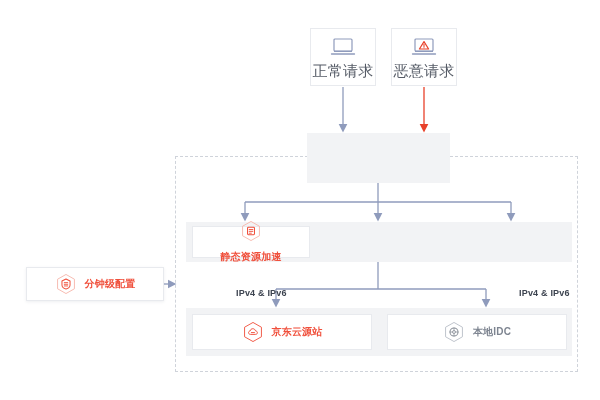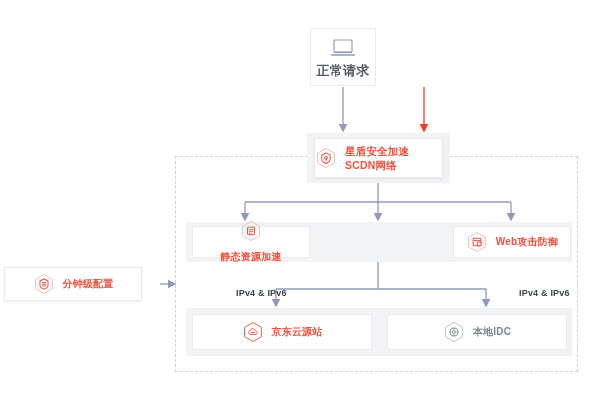--- a/index.html
+++ b/index.html
@@ -22,21 +22,21 @@
 
   
   .req-box{
     width:66px;height:58px;
     display:flex;flex-direction:column;
     align-items:center;justify-content:center;
     gap:6px;
     box-shadow:0 0 0 0 rgba(0,0,0,0);
   }
   .req-label{
-    font-size:13px;color:#555b66;letter-spacing:.3px;line-height:1;font-weight:bold;
+    font-size:15px;color:#555b66;letter-spacing:.3px;line-height:1;
   }
 
   
   .dashed-region{
     position:absolute;
     left:175px;top:156px;width:403px;height:216px;
     border:1px dashed #cfd3da;
     box-sizing:border-box;
     background:transparent;
   }
@@ -78,21 +78,21 @@
   
   .svc-panel{left:186px;top:222px;width:386px;height:40px;}
   .svc-node{top:226px;width:118px;height:32px;}
 
   
   .org-panel{left:186px;top:308px;width:386px;height:48px;}
   .org-node{top:314px;width:180px;height:36px;}
 
   
   .cfg-node{
-    left:4px;top:267px;width:138px;height:34px;
+    left:26px;top:267px;width:138px;height:34px;
     box-shadow:0 1px 3px rgba(90,100,120,.10);
   }
 
   
   .ipv-label{
     position:absolute;
     font-size:9px;font-weight:bold;color:#3d4450;letter-spacing:.2px;
     white-space:nowrap;
     padding-left:21px;
   }
@@ -142,54 +142,46 @@
 
   <div class="card req-box" style="left:310px;top:28px;">
     <svg class="laptop" viewBox="0 0 26 20">
       <rect x="4" y="2" width="18" height="12" rx="1" fill="#ffffff" stroke="#8f9bbc" stroke-width="1.2"></rect>
       <path d="M1.5,17 L24.5,17" stroke="#8f9bbc" stroke-width="1.3" stroke-linecap="round"></path>
       <path d="M4,14.4 L22,14.4" stroke="#8f9bbc" stroke-width="1.2"></path>
     </svg>
     <span class="req-label">正常请求</span>
   </div>
 
+  <div class="card req-box" style="left:391px;top:28px;">
+    <svg class="laptop" viewBox="0 0 26 20">
+      <rect x="4" y="2" width="18" height="12" rx="1" fill="#ffffff" stroke="#8f9bbc" stroke-width="1.2"></rect>
+      <path d="M1.5,17 L24.5,17" stroke="#8f9bbc" stroke-width="1.3" stroke-linecap="round"></path>
+      <path d="M4,14.4 L22,14.4" stroke="#8f9bbc" stroke-width="1.2"></path>
+      <path d="M13,4.6 L17.6,12 L8.4,12 z" fill="none" stroke="#e8412a" stroke-width="1.2" stroke-linejoin="round"></path>
+      <path d="M13,7.4 L13,9.6" stroke="#e8412a" stroke-width="1.1" stroke-linecap="round"></path>
+      <circle cx="13" cy="10.8" r="0.55" fill="#e8412a"></circle>
+    </svg>
+    <span class="req-label">恶意请求</span>
+  </div>
 
   <div class="panel scdn-panel"></div>
-  <div class="node scdn-node">
-    <svg class="hexwrap" viewBox="0 0 24 24">
-      <path d="M12,1.6 L21.2,6.8 L21.2,17.2 L12,22.4 L2.8,17.2 L2.8,6.8 z" fill="none" stroke="#f6b6ab" stroke-width="1"></path>
-      <path d="M12,6.4 L16.6,8.8 L16.6,13.2 C16.6,15.6 14.5,17.1 12,17.9 C9.5,17.1 7.4,15.6 7.4,13.2 L7.4,8.8 z" fill="none" stroke="#f0503c" stroke-width="1.1" stroke-linejoin="round"></path>
-      <circle cx="12" cy="11.9" r="1.7" fill="none" stroke="#f0503c" stroke-width="1"></circle>
-      <path d="M12,11.9 L12,15" stroke="#f0503c" stroke-width="1" stroke-linecap="round"></path>
-    </svg>
-    <span class="scdn-text">星盾安全加速
-SCDN网络</span>
-  </div>
 
   <div class="panel svc-panel"></div>
 
   <div class="node svc-node" style="left:192px;flex-direction:column;">
     <svg class="hexwrap" viewBox="0 0 24 24">
       <path d="M12,1.6 L21.2,6.8 L21.2,17.2 L12,22.4 L2.8,17.2 L2.8,6.8 z" fill="none" stroke="#f6b6ab" stroke-width="1"></path>
       <rect x="8.2" y="8" width="7.6" height="8" rx="1" fill="none" stroke="#f0503c" stroke-width="1.1"></rect>
       <path d="M10,10.4 L14,10.4 M10,12.4 L14,12.4 M10,14.4 L12.4,14.4" stroke="#f0503c" stroke-width="1" stroke-linecap="round"></path>
     </svg>
     <span class="node-label">静态资源加速</span>
   </div>
 
 
-  <div class="node svc-node" style="left:453px;">
-    <svg class="hexwrap" viewBox="0 0 24 24">
-      <path d="M12,1.6 L21.2,6.8 L21.2,17.2 L12,22.4 L2.8,17.2 L2.8,6.8 z" fill="none" stroke="#f6b6ab" stroke-width="1"></path>
-      <rect x="7.8" y="7.8" width="8.4" height="8.4" rx="1" fill="none" stroke="#f0503c" stroke-width="1.1"></rect>
-      <path d="M7.8,10.4 L16.2,10.4" stroke="#f0503c" stroke-width="1"></path>
-      <circle cx="14.4" cy="14" r="2.3" fill="#ffffff" stroke="#f0503c" stroke-width="1.1"></circle>
-    </svg>
-    <span class="node-label">Web攻击防御</span>
-  </div>
 
   <span class="ipv-label" style="left:215px;top:288px;">IPv4 &amp; IPv6</span>
   <span class="ipv-label" style="left:498px;top:288px;">IPv4 &amp; IPv6</span>
 
   <div class="panel org-panel"></div>
 
   <div class="node org-node" style="left:387px;">
     <svg class="hexwrap" viewBox="0 0 24 24">
       <path d="M12,1.6 L21.2,6.8 L21.2,17.2 L12,22.4 L2.8,17.2 L2.8,6.8 z" fill="none" stroke="#b9bec7" stroke-width="1"></path>
       <circle cx="12" cy="12" r="4.4" fill="none" stroke="#8a9099" stroke-width="1.1"></circle>

